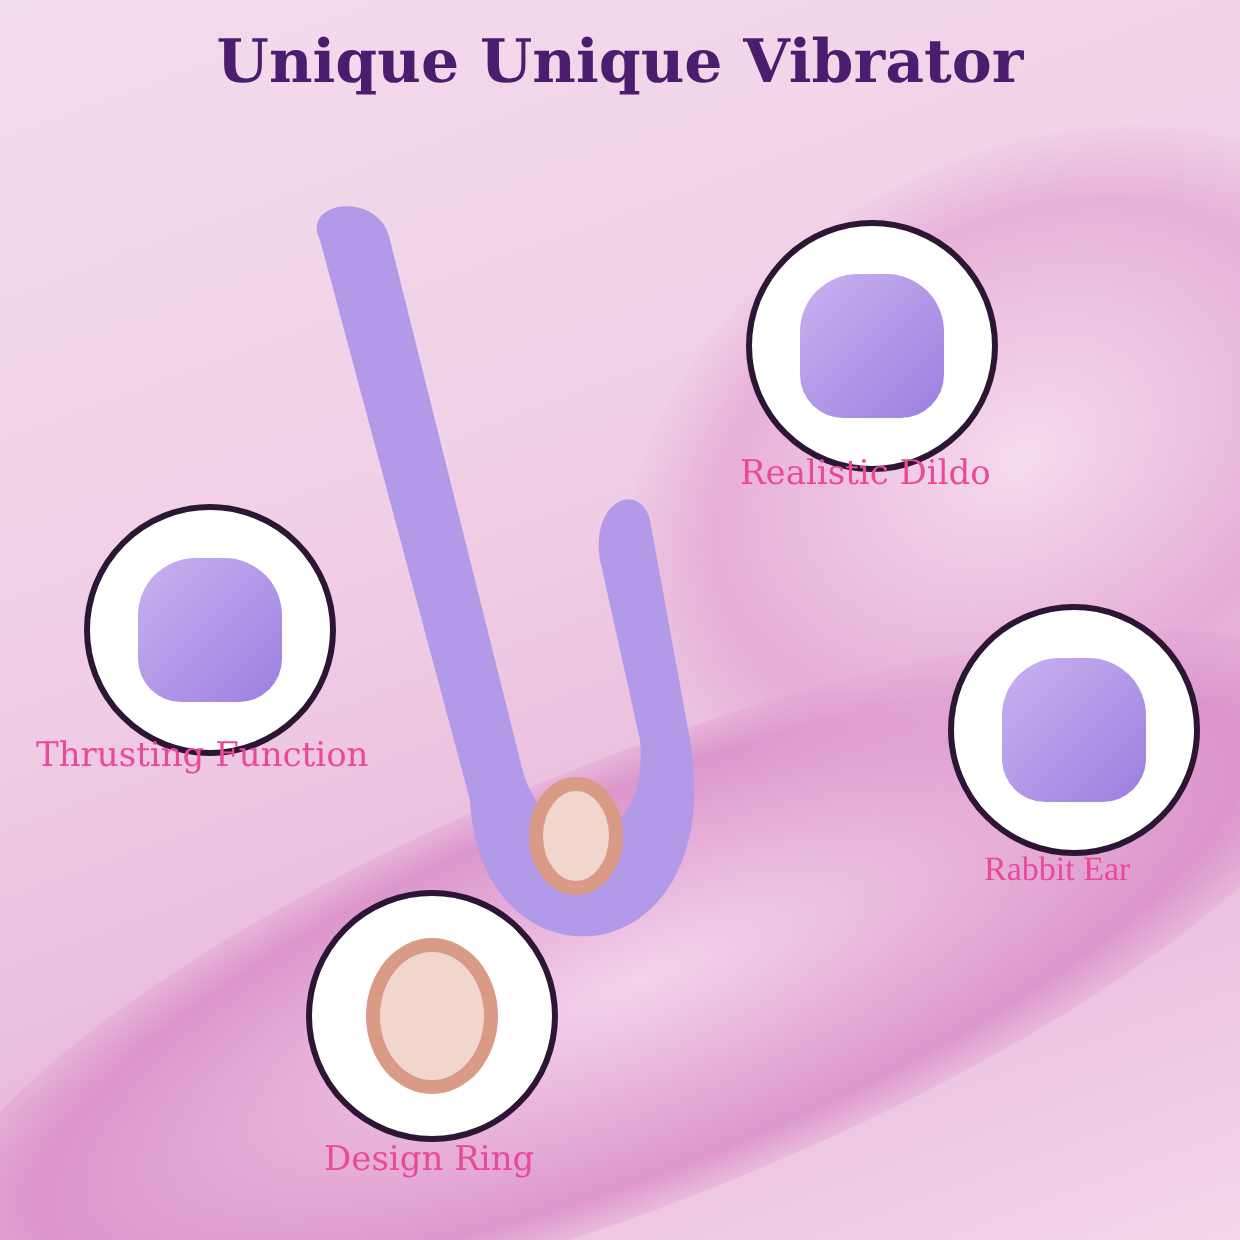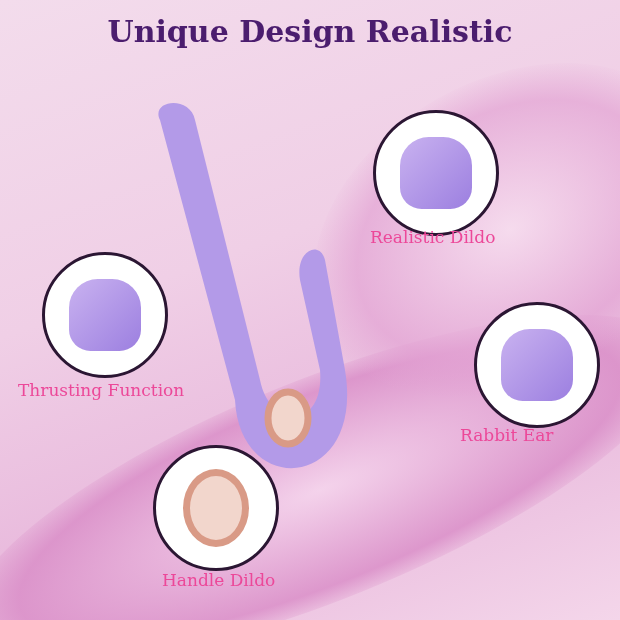--- a/index.html
+++ b/index.html
@@ -22,38 +22,38 @@
     .ring-inner { width: 55%; height: 65%; border-radius: 50%; border: 7px solid #d99a86;
       background: #f2d6cc; box-sizing: border-box; }
     .label { position: absolute; font-size: 17px; color: #ec4899; white-space: nowrap; }
   </style>
 </head>
 <body>
 
 <div class="ribbon"></div>
 <div class="ribbon2"></div>
 
-<div class="title">Unique Design Realistic</div>
+<div class="title">Unique Unique Vibrator</div>
 
 <svg class="product" viewBox="0 0 230 400">
   <path d="M10,20 C0,0 40,-5 45,20 L110,280 C120,330 175,330 170,270 L150,180 C145,150 170,140 175,160 L195,270 C215,390 90,400 85,300 Z" fill="#b39ae8"></path>
   <ellipse cx="138" cy="318" rx="20" ry="26" fill="#f2d6cc" stroke="#d99a86" stroke-width="7"></ellipse>
 </svg>
 
 <div class="circle" style="left:373px; top:110px; width:126px; height:126px;">
   <div class="blob"></div>
 </div>
 <div class="label" style="left:370px; top:227px;">Realistic Dildo</div>
 
 <div class="circle" style="left:42px; top:252px; width:126px; height:126px;">
   <div class="blob"></div>
 </div>
-<div class="label" style="left:18px; top:380px;text-align:right;">Thrusting Function</div>
+<div class="label" style="left:18px; top:368px;text-align:right;">Thrusting Function</div>
 
 <div class="circle" style="left:474px; top:302px; width:126px; height:126px;">
   <div class="blob"></div>
 </div>
-<div class="label" style="left:460px; top:425px;">Rabbit Ear</div>
+<div class="label" style="left:492px; top:425px;font-family:Liberation Serif, serif;">Rabbit Ear</div>
 
 <div class="circle" style="left:153px; top:445px; width:126px; height:126px;">
   <div class="ring-inner"></div>
 </div>
-<div class="label" style="left:162px; top:570px;">Handle Dildo</div>
+<div class="label" style="left:162px; top:570px;">Design Ring</div>
 
 </body></html>

